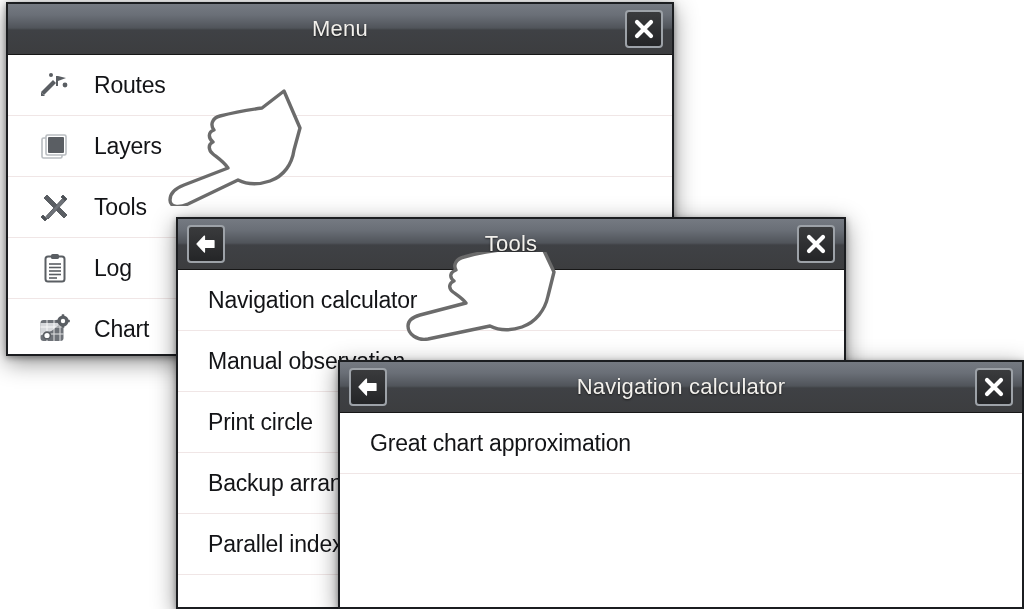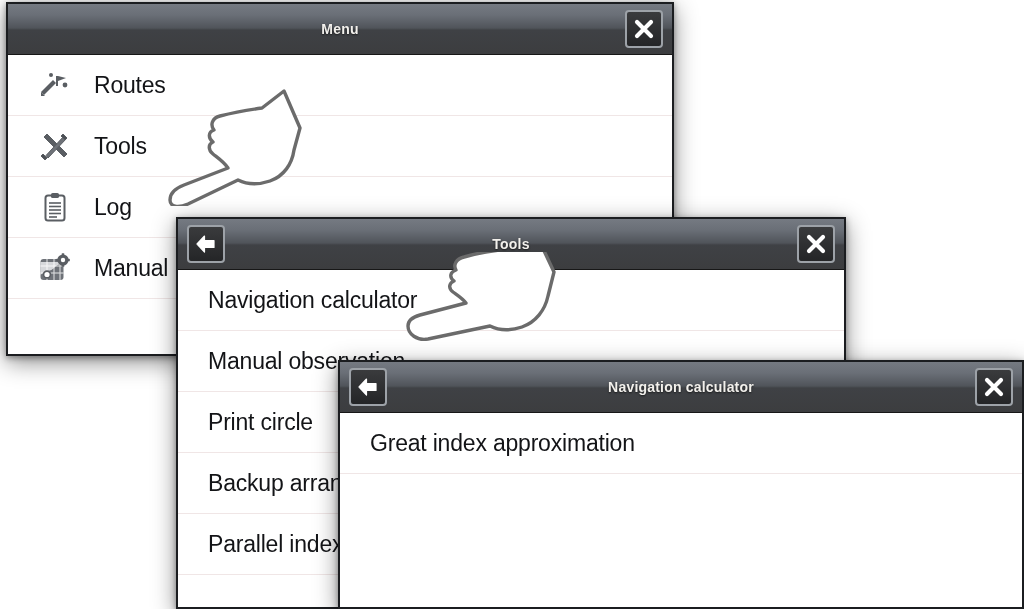--- a/index.html
+++ b/index.html
@@ -37,23 +37,23 @@
                 #3f4145 52%,
                 #3c3d3f 100%);
     border-bottom: 1px solid #171717;
     display: flex;
     align-items: center;
     justify-content: center;
   }
 
   .titlebar .title {
     color: #f2f0ec;
-    font-size: 14px;
+    font-size: 22px;
     letter-spacing: 0.2px;
-    font-weight: 700;
+    font-weight: 400;
     text-shadow: 0 1px 2px rgba(0,0,0,0.6);
     white-space: nowrap;
     font-family: "Liberation Sans", "DejaVu Sans", sans-serif;
   }
 
   
   .tb-btn {
     position: absolute;
     top: 50%;
     transform: translateY(-50%);
@@ -154,20 +154,30 @@
             <path d="M17 4 L17 14 L19 14 L19 4 Z"></path>
             <path d="M19 4 L27 6 L19 9 Z"></path>
             <circle cx="26" cy="13" r="2.4"></circle>
             <circle cx="12" cy="3" r="2"></circle>
           </g>
         </svg>
       </span>
       <span class="label">Routes</span>
     </li>
 
+    <li class="row has-icon">
+      <span class="ico">
+        <svg width="30" height="28" viewBox="0 0 30 28">
+          <rect x="2" y="6" width="20" height="20" rx="1.5" fill="#ffffff" stroke="#b9bdc1" stroke-width="1.6"></rect>
+          <rect x="6" y="3" width="20" height="20" rx="1.5" fill="#ffffff" stroke="#b9bdc1" stroke-width="1.6"></rect>
+          <rect x="8" y="5" width="16" height="16" rx="1" fill="#5a5e63"></rect>
+        </svg>
+      </span>
+      <span class="label">Layers</span>
+    </li>
 
     <li class="row has-icon">
       <span class="ico">
         <svg width="32" height="32" viewBox="0 0 32 32">
           <g stroke="#5a5e63" fill="#5a5e63">
             <path d="M5 7 L25 27 L28 24 L8 4 Z"></path>
             <path d="M7 25.5 L25 6 L27.5 8.5 L9 28 Z" fill="#6e7278"></path>
             <path d="M24 4 L28 8 L26 10 L22 6 Z" fill="#4c5055"></path>
             <path d="M4 24 L8 28 L6 30 L2 26 Z" fill="#4c5055"></path>
           </g>
@@ -209,21 +219,21 @@
           <g fill="#5a5e63">
             <circle cx="24" cy="7" r="5.6"></circle>
             <circle cx="24" cy="7" r="2.2" fill="#ffffff"></circle>
             <rect x="22.7" y="0.2" width="2.6" height="3" rx="0.6"></rect>
             <rect x="22.7" y="10.8" width="2.6" height="3" rx="0.6"></rect>
             <rect x="17.2" y="5.7" width="3" height="2.6" rx="0.6"></rect>
             <rect x="27.8" y="5.7" width="3" height="2.6" rx="0.6"></rect>
           </g>
         </svg>
       </span>
-      <span class="label">Manual</span>
+      <span class="label">Chart</span>
     </li>
   </ul>
 </div>
 
 <div class="panel" id="panel-tools">
   <div class="titlebar">
     <div class="tb-btn back">
       <svg width="24" height="22" viewBox="0 0 24 22">
         <path d="M10.5 3 L3 11 L10.5 19 L10.5 14.5 L20 14.5 L20 7.5 L10.5 7.5 Z" fill="#ffffff" stroke="#ffffff" stroke-width="1.2" stroke-linejoin="round"></path>
       </svg>
@@ -263,21 +273,21 @@
     </div>
     <span class="title">Navigation calculator</span>
     <div class="tb-btn close">
       <svg width="22" height="22" viewBox="0 0 22 22">
         <path d="M4 4 L18 18 M18 4 L4 18" stroke="#ffffff" stroke-width="4.2" stroke-linecap="round" fill="none"></path>
       </svg>
     </div>
   </div>
   <ul class="list">
     <li class="row no-icon">
-      <span class="label">Great index approximation</span>
+      <span class="label">Great chart approximation</span>
     </li>
   </ul>
 </div>
 
 <div class="hand" id="hand-tools">
   <svg viewBox="0 0 150 122">
     <path d="M4 116 C4 108 10 104 18 101 L62 84 C58 78 52 74 47 70
              C42 66 42 60 47 58 C42 54 42 48 48 46
              C44 41 46 34 54 32 C66 29 82 26 96 24
              L118 7 L134 44 L128 66 C126 80 118 92 104 97

